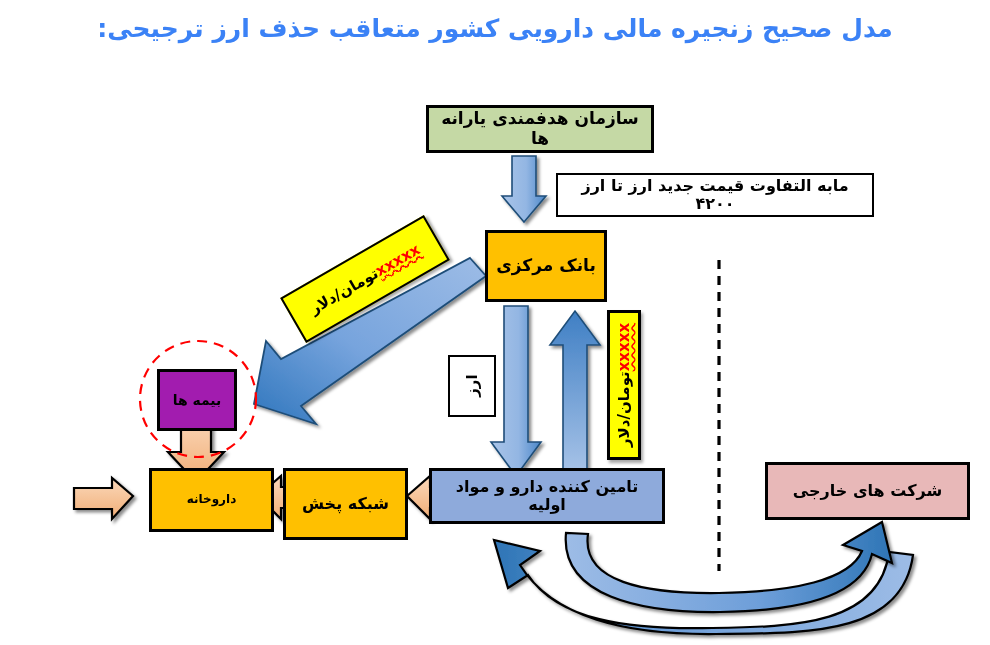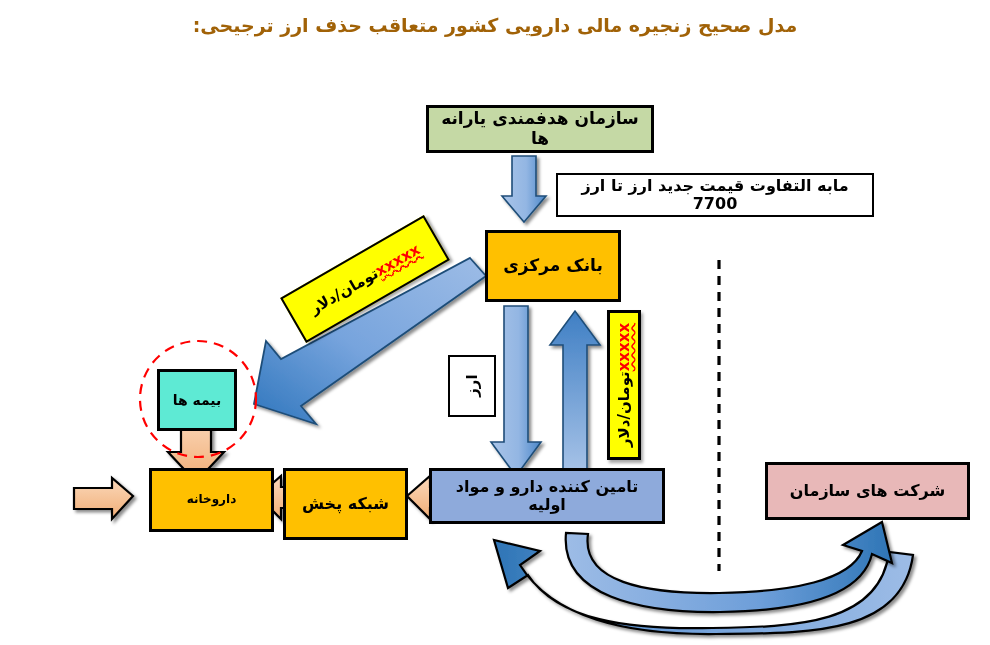--- a/index.html
+++ b/index.html
@@ -29,23 +29,23 @@
     height: 645px;
     pointer-events: none;
   }
 
   .title {
     position: absolute;
     left: 0;
     top: 14px;
     width: 990px;
     text-align: center;
-    font-size: 19px;
-    font-weight: bold;
-    color: #a16207;
+    font-size: 25px;
+    font-weight: bold;
+    color: #3b82f6;
     direction: rtl;
     letter-spacing: 0px;
   }
 
   .node {
     position: absolute;
     box-sizing: border-box;
     display: flex;
     align-items: center;
     justify-content: center;
@@ -61,21 +61,21 @@
     border: 3px solid #000000;
   }
   .bx-thin {
     border: 2px solid #000000;
   }
 
   .fill-green  { background: #c5d9a5; }
   .fill-orange { background: #ffc000; }
   .fill-blue   { background: #8eaadb; }
   .fill-pink   { background: #e8b8b8; }
-  .fill-salmon { background: #5eead4; }
+  .fill-salmon { background: #a21caf; }
   .fill-white  { background: #ffffff; }
 
   
   #label-rate-diagonal {
     position: absolute;
     left: 282px;
     top: 253px;
     width: 166px;
     height: 52px;
     transform: rotate(-30deg);
@@ -140,21 +140,21 @@
   }
 
   #node-subsidy-org {
     left: 426px; top: 105px; width: 228px; height: 48px; font-size: 17px;
   }
   #node-price-diff {
     left: 556px; top: 173px; width: 318px; height: 44px; font-size: 16px;
     background: #ffffff; border: 2px solid #000000;
   }
   #node-central-bank {
-    left: 485px; top: 230px; width: 136px; height: 72px; font-size: 17px;
+    left: 485px; top: 230px; width: 122px; height: 72px; font-size: 17px;
   }
   #node-insurance {
     left: 157px; top: 369px; width: 80px; height: 62px; font-size: 14px;
   }
   #node-people {
     left: 38px; top: 474px; width: 72px; height: 52px; font-size: 16px;
   }
   #node-pharmacy {
     left: 149px; top: 468px; width: 125px; height: 64px; font-size: 12px;
   }
@@ -267,21 +267,21 @@
                C 850,580 793,592 719,593
                C 645,594 581,582 588,534 Z" fill="url(#gradCurveR)" stroke="#000000" stroke-width="2.2"></path>
     </g>
   </svg>
 
   <div class="node bx-black fill-green" id="node-subsidy-org">
     <span>سازمان هدفمندی یارانه ها</span>
   </div>
 
   <div class="node" id="node-price-diff">
-    <span>مابه التفاوت قیمت جدید ارز تا ارز 7700</span>
+    <span>مابه التفاوت قیمت جدید ارز تا ارز ۴۲۰۰</span>
   </div>
 
   <div class="node bx-black fill-orange" id="node-central-bank">
     <span>بانک مرکزی</span>
   </div>
 
   <svg style="position:absolute;left:136px;top:337px;width:124px;height:124px;" viewBox="0 0 124 124" xmlns="http://www.w3.org/2000/svg">
     <circle cx="62" cy="62" r="58" fill="none" stroke="#ff0000" stroke-width="2.2" stroke-dasharray="10 7"></circle>
   </svg>
 
@@ -296,21 +296,21 @@
 
   <div class="node bx-black fill-orange" id="node-distribution">
     <span>شبکه پخش</span>
   </div>
 
   <div class="node bx-black fill-blue" id="node-supplier">
     <span>تامین کننده دارو و مواد اولیه</span>
   </div>
 
   <div class="node bx-black fill-pink" id="node-foreign">
-    <span>شرکت های سازمان</span>
+    <span>شرکت های خارجی</span>
   </div>
 
   <div class="node bx-thin fill-white" id="box-arz">
     <span class="vtext">ارز</span>
   </div>
 
   <div id="label-rate-diagonal">
     <span><span class="xmark">xxxxx</span><span>تومان/دلار</span></span>
   </div>
 

